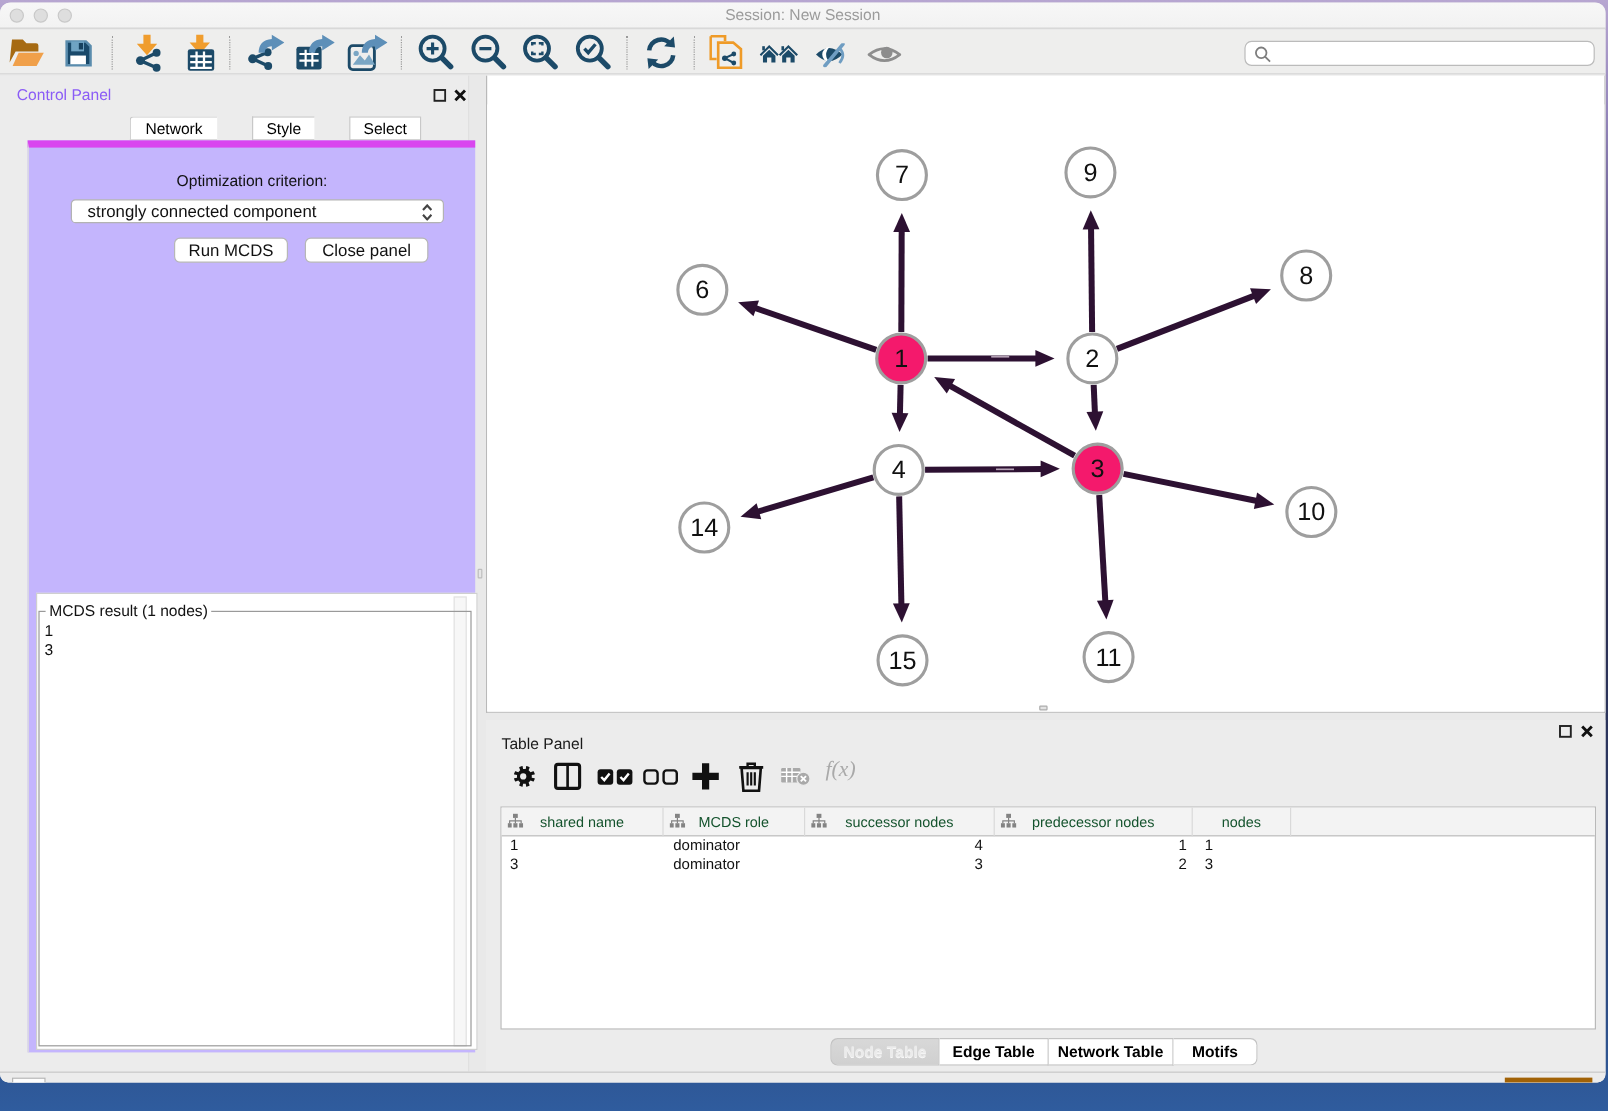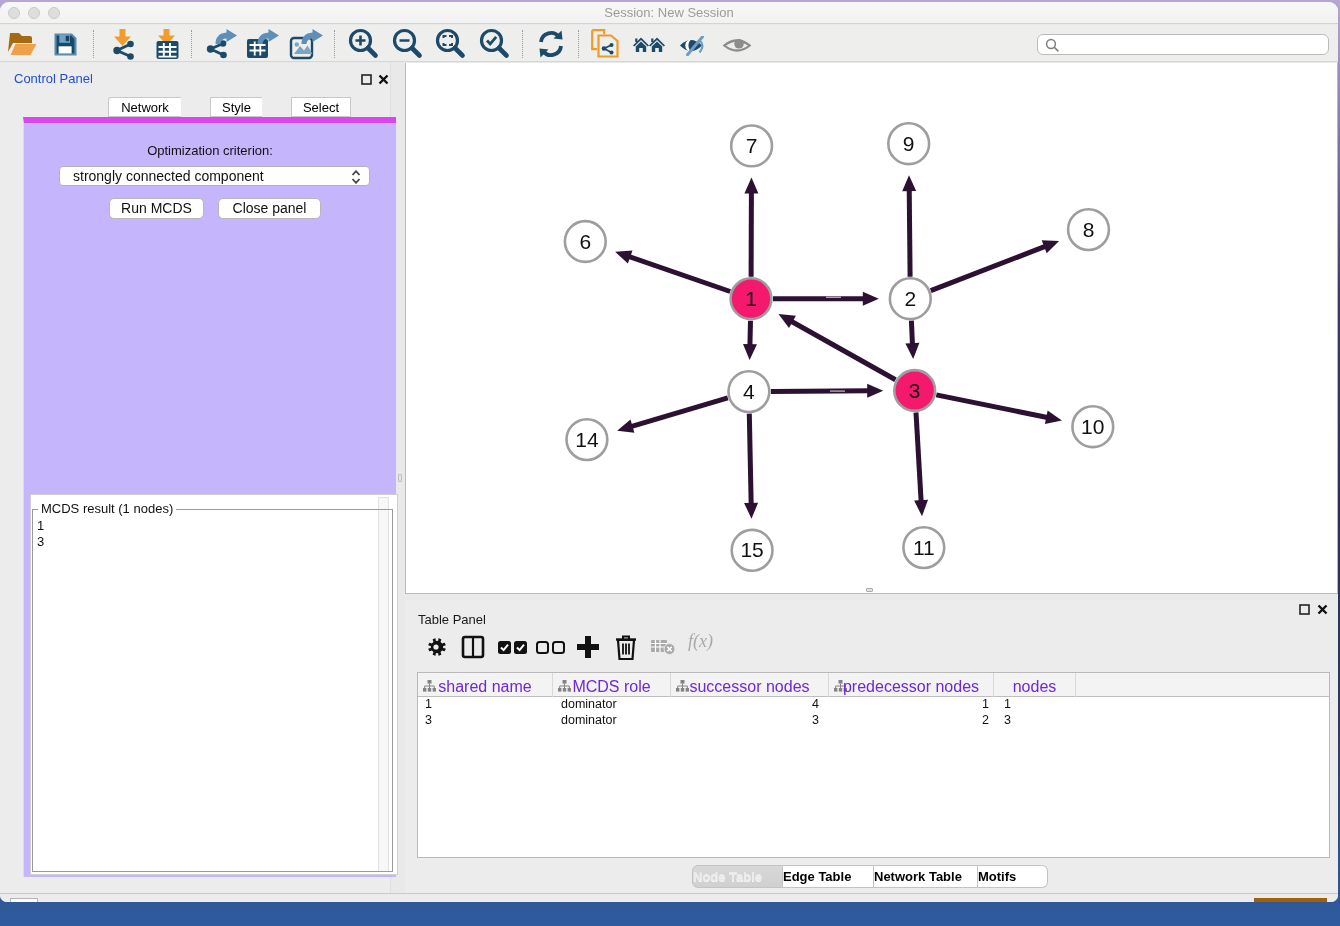--- a/index.html
+++ b/index.html
@@ -15,34 +15,34 @@
   background:#dedede; border:1px solid #c9c9c9; }
 #wtitle { position:absolute; top:3px; left:0; width:100%; text-align:center;
   font-size:13px; color:#9b9b9b; }
 
 #toolbar { position:absolute; left:0; top:23px; width:100%; height:37px; background:#eeeeed; border-bottom:1px solid #d6d6d6; }
 .sep { position:absolute; top:5px; height:28px; width:0; border-left:1px dotted #9a9a9a; }
 #searchbox { position:absolute; left:1037px; top:9px; width:292px; height:21px;
   background:#fff; border:1px solid #bbb; border-radius:6px; }
 
 #cpanel { position:absolute; left:0; top:61px; width:391px; height:830px; background:#ececec; border-right:1px solid #e0e0e0; }
-#cpanel .hdr { position:absolute; left:14px; top:8px; font-size:13px; color:#1d4ed8; }
+#cpanel .hdr { position:absolute; left:14px; top:8px; font-size:13px; color:#8b5cf6; }
 #cptabs { position:absolute; left:79px; top:34px; height:20px; font-size:13px; }
 .cptab { float:left; height:20px; line-height:19px; background:#fff; text-align:center;
   border:1px solid #c8c8c8; border-right:none; color:#000; box-sizing:border-box;margin-left:29px; }
 .cptab.first { border-radius:3px 0 0 0; }
 .cptab.sel { background:linear-gradient(#dcdcdc,#d2d2d2); border:1px solid #bdbdbd;
   border-radius:5px 5px 0 0; color:#e8e8e8; text-shadow:0 1px 0 #fafafa; }
 #cpbody { position:absolute; left:23px; top:54px; width:373px; height:760px;
   background:#c4b5fd; border-top:6px solid #d946ef; border-left:1px solid #dedede; }
 #optlabel { position:absolute; left:0; top:20px; width:100%; text-align:center; font-size:13px; color:#111; }
 #dropdown { position:absolute; left:35px; top:43px; width:311px; height:20px; background:#fff;
   border:1px solid #b3b3b3; border-radius:4px; font-size:14px; line-height:19px; padding-left:13px; color:#111; }
 .btn { position:absolute; top:75px; height:21px; background:#fff; border:1px solid #b7b7b7;
-  border-radius:5px; font-size:14px; text-align:center; line-height:19px; color:#111; }
+  border-radius:5px; font-size:14px; text-align:center; line-height:19px; color:#111;margin-left:36px; }
 #fswhite { position:absolute; left:6px; top:371px; width:368px; height:381px; background:#fff;
   border:1px solid #cfcfcf; font-size:13px; color:#111; }
 #fswhite .txt { position:absolute; left:6px; top:23px; line-height:16px; }
 #fieldset { position:absolute; left:8px; top:386px; width:361px; height:363px;
   border:1px solid #9a9a9a; }
 #fieldset .legend { position:absolute; left:5px; top:-9px; background:#fff; padding:0 3px;
   font-size:13px; color:#111; white-space:nowrap; }
 #fsscroll { position:absolute; right:8px; top:2px; width:11px; height:375px; background:#f7f7f7; border:1px solid #e2e2e2;}
 
 #netwin { position:absolute; left:405px; top:61px; width:933px; height:531px;
@@ -51,28 +51,28 @@
   background:linear-gradient(#f2f2f2,#dcdcdc); border-top:1px solid #cfcfcf; border-bottom:1px solid #b7b7b7; }
 #nettitle .t { position:absolute; top:5px; width:100%; text-align:center; font-size:13px; font-weight:bold; color:#111; }
 #netcanvas { position:absolute; left:0; top:24px; width:931px; height:506px; background:#fff; }
 
 #tpanel { position:absolute; left:405px; top:598px; width:933px; height:293px; background:#ececec; }
 #tpanel .hdr { position:absolute; left:13px; top:12px; font-size:13px; color:#1a1a1a; }
 #ttoolbar { position:absolute; left:0; top:22px; width:100%; height:43px; }
 #ttable { position:absolute; left:12px; top:72px; width:913px; height:186px; background:#fff;
   border:1px solid #b9b9b9; }
 #thead { position:absolute; left:0; top:0; width:100%; height:24px; background:#f3f3f3;
-  border-bottom:1px solid #bdbdbd; font-size:16px; color:#6d28d9; }
+  border-bottom:1px solid #bdbdbd; font-size:12px; color:#14532d; }
 .thcell { position:absolute; top:0; height:24px; border-right:1px solid #d9d9d9; }
 .thlbl { position:absolute; top:5px; width:100%; text-align:center; }
 .thico { position:absolute; left:5px; top:5px; }
 .trow { position:absolute; font-size:12.5px; color:#111; height:16px; }
 
 #btabs { position:absolute; left:287px; top:265px; height:23px; font-size:13px; font-weight:bold; }
-.btab { float:left; height:23px; line-height:22px; background:#fff; 
+.btab { float:left; height:23px; line-height:22px; background:#fff; text-align:center;
   border:1px solid #c3c3c3; border-left:none; color:#000; }
 .btab.first { border-radius:6px 0 0 6px; border-left:1px solid #c3c3c3;
   background:linear-gradient(#d8d8d8,#d0d0d0); color:#ebebeb; text-shadow:0 1px 0 #f8f8f8; }
 .btab.last { border-radius:0 6px 6px 0; }
 
 #statusbar { position:absolute; left:0; top:891px; width:100%; height:31px; background:#ececec;
   border-top:1px solid #c9c9c9; }
 #listbtn { position:absolute; left:10px; top:4px; width:28px; height:23px; background:#fdfdfd;
   border:1px solid #b5b5b5; }
 #membtn { position:absolute; right:11px; top:4px; width:73px; height:23px; background:#fdfdfd;

